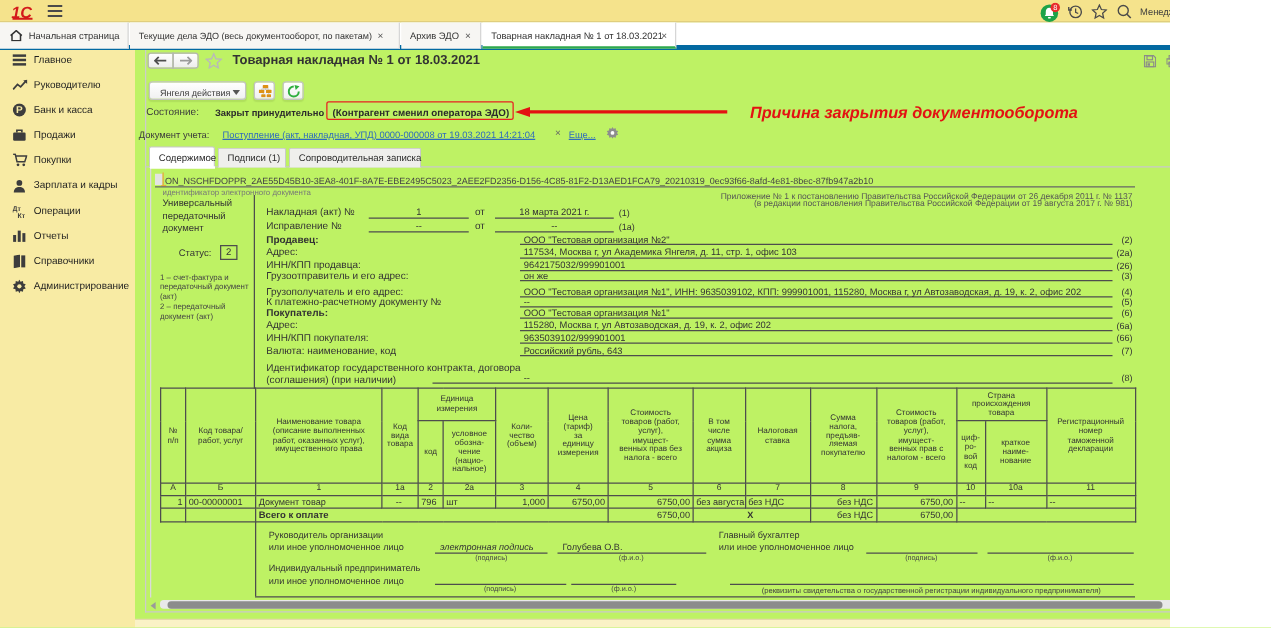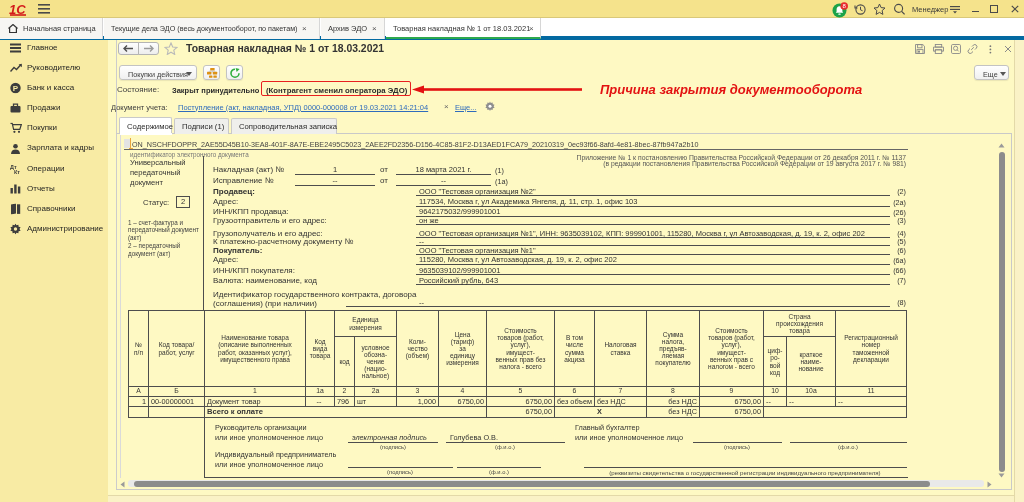--- a/index.html
+++ b/index.html
@@ -1,17 +1,17 @@
 <!DOCTYPE html>
 <html><head>
 <meta charset="utf-8">
 <style>
 * { margin:0; padding:0; box-sizing:border-box; }
 html,body { width:1024px; height:502px; }
-#root { position:relative; width:1024px; height:502px; font-family:"Liberation Sans",sans-serif; background:#fef9c3; overflow:hidden; }
+#root { position:relative; width:936px; height:502px; font-family:"Liberation Sans",sans-serif; background:#bef264; overflow:hidden; }
 .ab { position:absolute; white-space:nowrap; }
 .icon { position:absolute; }
 </style>
 </head>
 <body>
 <div id="root">
 
 <div class="ab" style="left:0;top:0;width:1024px;height:18px;background:#f5e38c;border-bottom:1px solid #d9c87a;">
   <svg class="icon" style="left:9px;top:3px;" width="24" height="13" viewBox="0 0 24 13">
     <text x="0" y="11" font-family="Liberation Sans" font-size="13" font-weight="bold" fill="#d31b1b" font-style="italic">1С</text>
@@ -177,21 +177,21 @@
   <svg class="icon" style="left:25px;top:3px;" width="11" height="7" viewBox="0 0 11 7">
         <path d="M7 0.5 L10 3.5 L7 6.5 M1 3.5 L10 3.5" fill="none" stroke="#9a9a9a" stroke-width="1.4"></path>
       </svg>
 </div>
 <svg class="icon" style="left:164px;top:42px;" width="14" height="13" viewBox="0 0 14 13">
       <path d="M7 1 L8.7 5 L13 5.4 L9.8 8.2 L10.7 12.4 L7 10.2 L3.3 12.4 L4.2 8.2 L1 5.4 L5.3 5 Z" fill="none" stroke="#b9b9b9" stroke-width="1.1"></path>
     </svg>
 <div class="ab" style="left:186px;top:43px;font-size:10.4px;font-weight:bold;color:#333;">Товарная накладная № 1 от 18.03.2021</div>
 
 <div class="ab" style="left:119px;top:65px;width:78px;height:15px;border:1px solid #c3c3c3;border-radius:3px;background:linear-gradient(#fff,#f0f0f0);box-shadow:0 1px 1px rgba(0,0,0,0.08);">
-  <div class="ab" style="left:8px;top:4px;font-size:7.2px;color:#3c3c3c;">Покупки действия</div>
+  <div class="ab" style="left:8px;top:4px;font-size:7.2px;color:#3c3c3c;">Янгеля действия</div>
   <svg class="icon" style="left:66px;top:6px;" width="6" height="4" viewBox="0 0 6 4">
         <path d="M0 0 L6 0 L3 4 Z" fill="#555"></path>
       </svg>
 </div>
 <div class="ab" style="left:203px;top:65px;width:17px;height:15px;border:1px solid #c3c3c3;border-radius:3px;background:linear-gradient(#fff,#f0f0f0);box-shadow:0 1px 1px rgba(0,0,0,0.08);">
   <svg class="icon" style="left:2.5px;top:2px;" width="11" height="10" viewBox="0 0 11 10">
     <rect x="3.2" y="0" width="4.4" height="2.6" rx="0.5" fill="#dd9215"></rect>
     <rect x="0" y="3.8" width="4.4" height="2.6" rx="0.5" fill="#dd9215"></rect>
     <rect x="5.8" y="3.8" width="4.4" height="2.6" rx="0.5" fill="#dd9215"></rect>
     <rect x="2" y="7.4" width="3.4" height="2.4" rx="0.5" fill="#dd9215"></rect>
@@ -438,21 +438,21 @@
 <tr class="data">
   <td>1</td>
           <td class="l">00-00000001</td>
           <td class="l">Документ товар</td>
           <td style="text-align:center;">--</td>
           <td class="l">796</td>
           <td class="l">шт</td>
           <td>1,000</td>
           <td>6750,00</td>
           <td>6750,00</td>
-          <td class="l">без объем</td>
+          <td class="l">без августа</td>
           <td class="l">без НДС</td>
           <td>без НДС</td>
           <td>6750,00</td>
           <td class="l">--</td>
           <td class="l">--</td>
           <td class="l">--</td>
 </tr>
 <tr class="tot">
   <td></td>
           <td></td>

